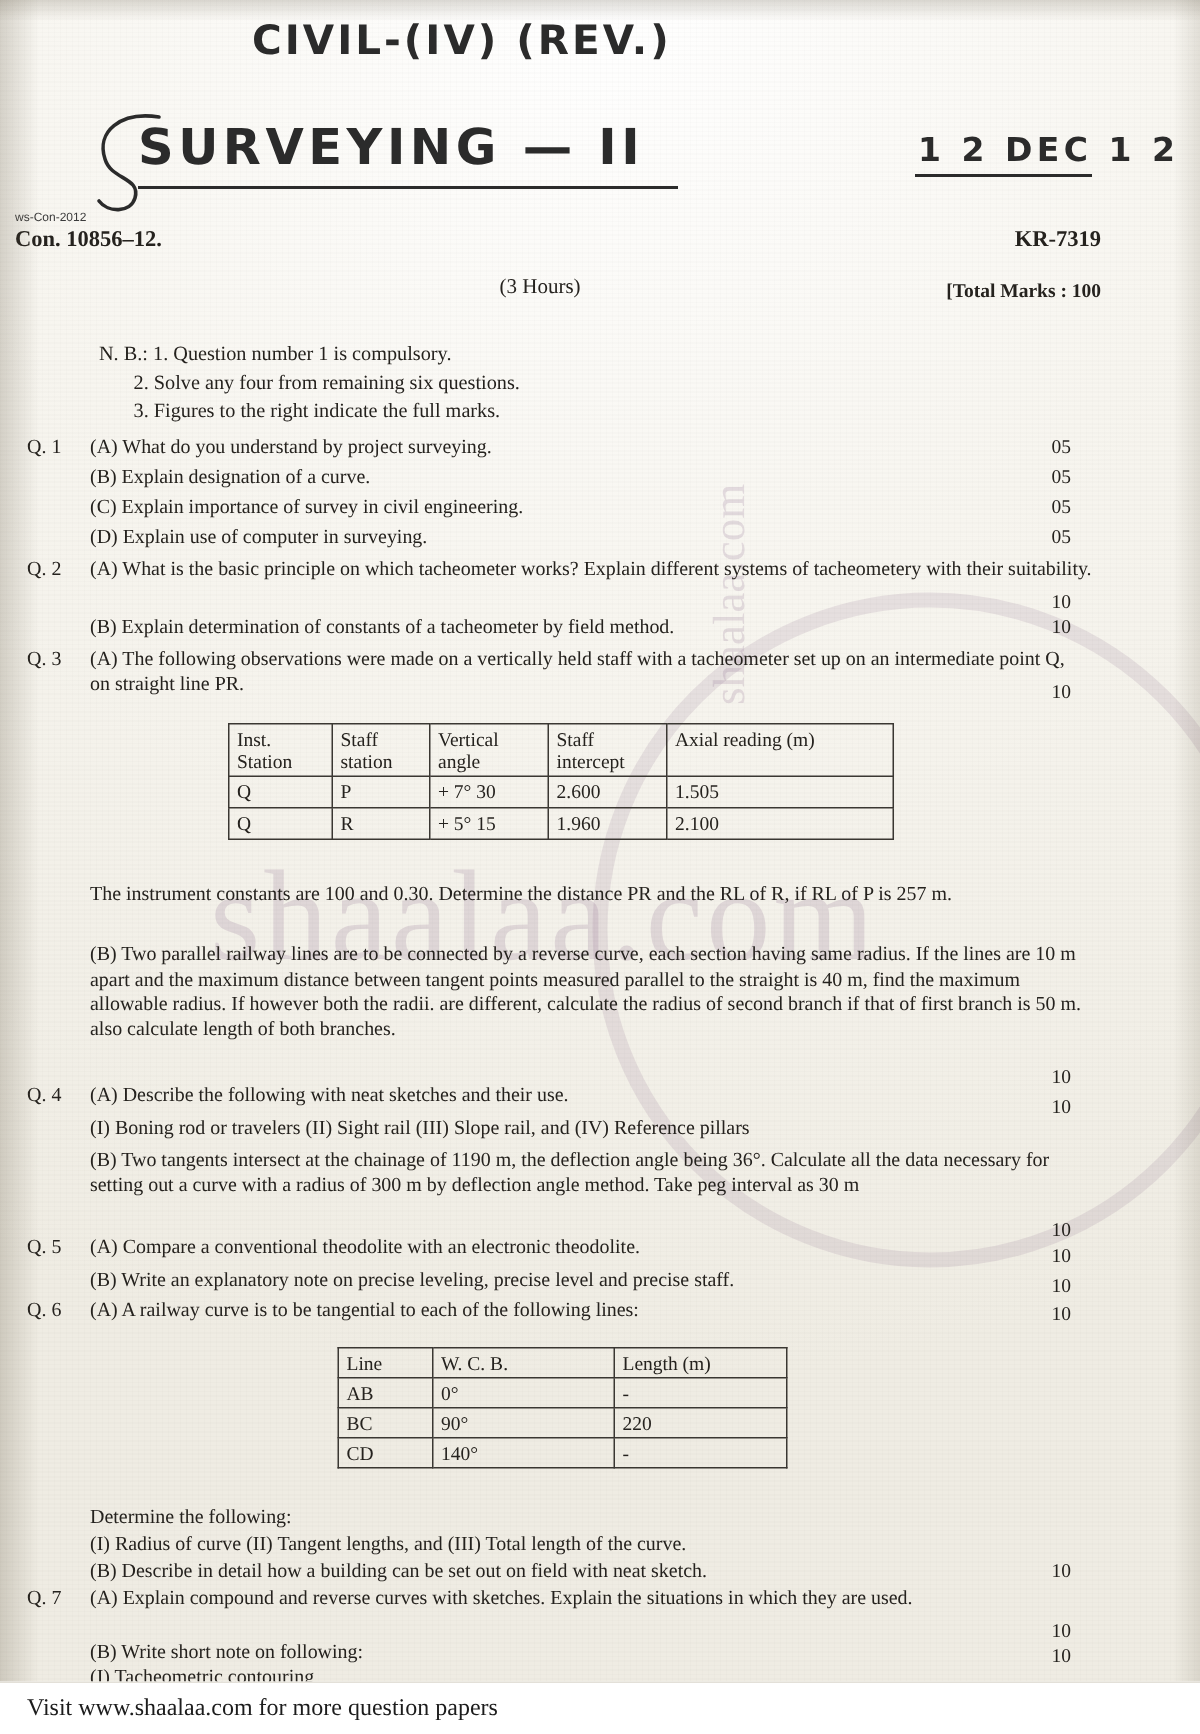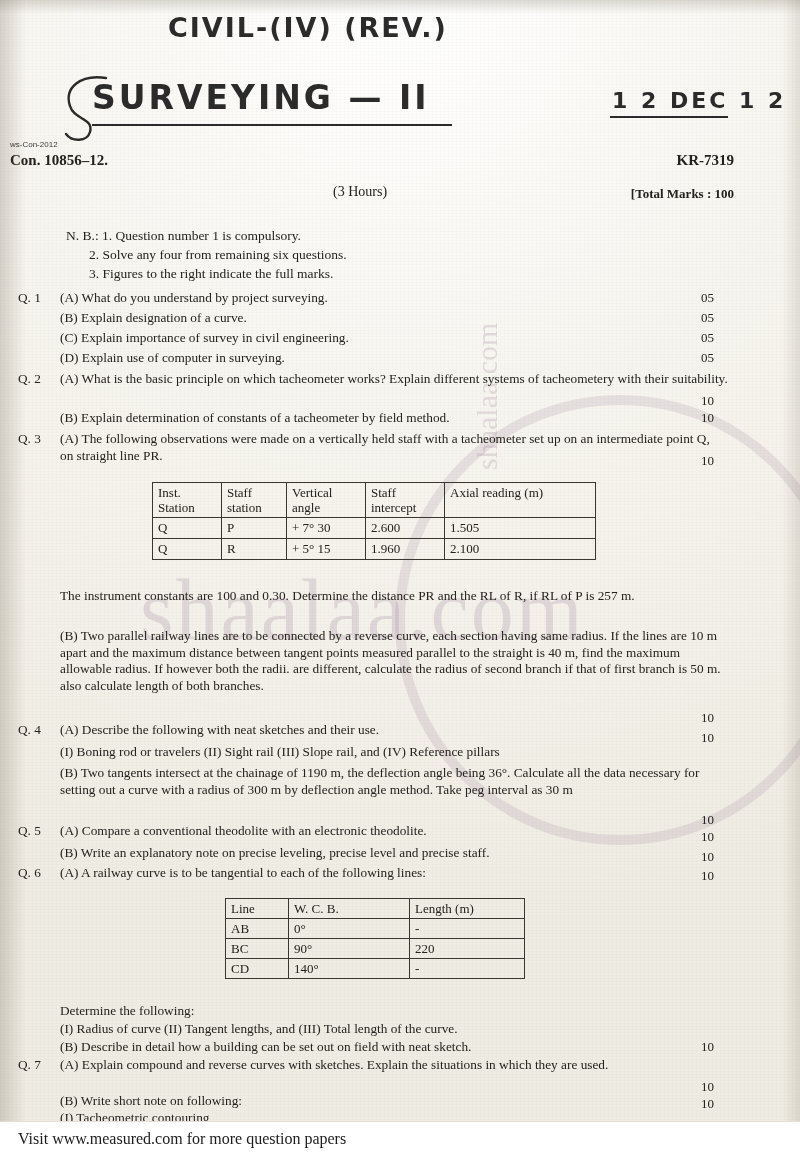--- a/index.html
+++ b/index.html
@@ -305,13 +305,13 @@
 <div class="marks" style="top:1096px;">10</div>
 <div class="txt" style="top:1110px;">(I) Tacheometric contouring</div>
 <div class="txt" style="top:1126px;">(II) Gale's traverse table.</div>
 
 <div class="grain"></div>
 <div class="edge-left"></div>
 <div class="edge-top"></div>
 <div class="edge-right"></div>
 
 <div class="footer-bar"></div>
-<div class="footer-text">Visit www.measured.com for more question papers</div>
+<div class="footer-text">Visit www.shaalaa.com for more question papers</div>
 
 </body></html>

